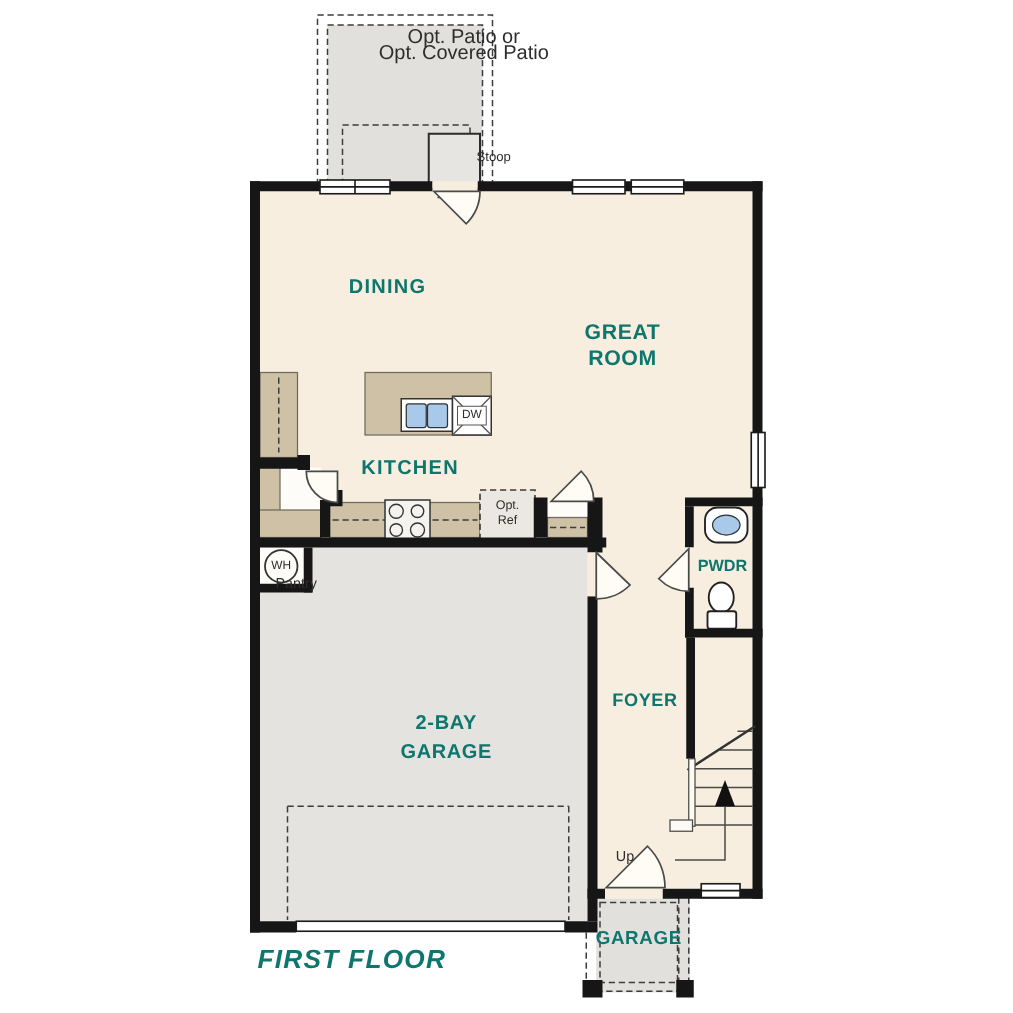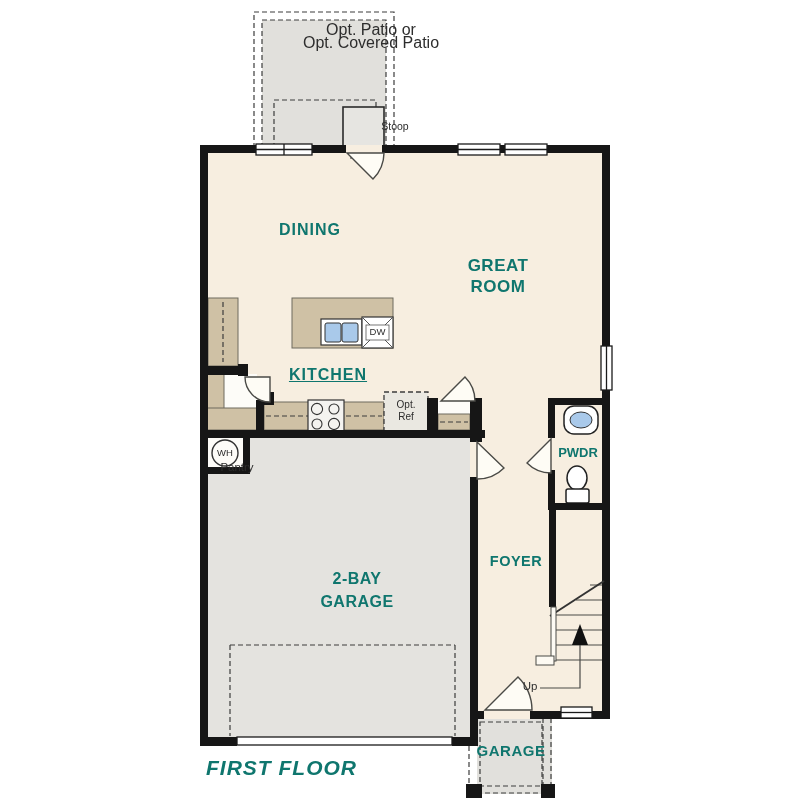--- a/index.html
+++ b/index.html
@@ -167,39 +167,39 @@
   </div>
   <div class="lbl sm" style="left:363px;top:120px;font-size:10.5px;margin-left:32px;">Stoop</div>
 
   <div class="lbl" style="left:310px;top:221px;font-size:16px;letter-spacing:1px;">DINING</div>
 
   <div class="lbl" style="left:498px;top:255px;font-size:17px;line-height:21px;letter-spacing:.5px;">
     <div>GREAT</div>
     <div>ROOM</div>
   </div>
 
-  <div class="lbl" style="left:328px;top:366px;font-size:16px;letter-spacing:1px;text-decoration:underline;">KITCHEN</div>
+  <div class="lbl" style="left:328px;top:366px;font-size:16px;letter-spacing:1px;">KITCHEN</div>
 
   <div class="lbl sm" style="left:237px;top:413px;font-size:11.5px;margin-top:48px;">Pantry</div>
 
   <div class="lbl sm" style="left:406px;top:399px;font-size:10px;line-height:12px;">
     <div>Opt.</div>
     <div>Ref</div>
   </div>
 
   <div class="lbl sm" style="left:225px;top:447px;font-size:9.5px;text-align:right;">WH</div>
   <div class="lbl sm" style="left:377.5px;top:326px;font-size:9.5px;">DW</div>
 
   <div class="lbl" style="left:578px;top:445px;font-size:13px;">PWDR</div>
 
   <div class="lbl" style="left:516px;top:553px;font-size:14.5px;letter-spacing:.5px;">FOYER</div>
 
   <div class="lbl" style="left:357px;top:567px;font-size:16px;line-height:23px;letter-spacing:.5px;">
     <div>2-BAY</div>
     <div>GARAGE</div>
   </div>
 
-  <div class="lbl sm" style="left:530px;top:680px;font-size:11.5px;">Up</div>
+  <div class="lbl sm" style="left:500px;top:680px;font-size:11.5px;">Up</div>
 
   <div class="lbl" style="left:511px;top:742px;font-size:15px;letter-spacing:.5px;">GARAGE</div>
 
   <div class="lbl left" style="left:206px;top:756px;font-size:21px;letter-spacing:1px;font-style:italic;">FIRST FLOOR</div>
 </div>
 
 </body></html>

